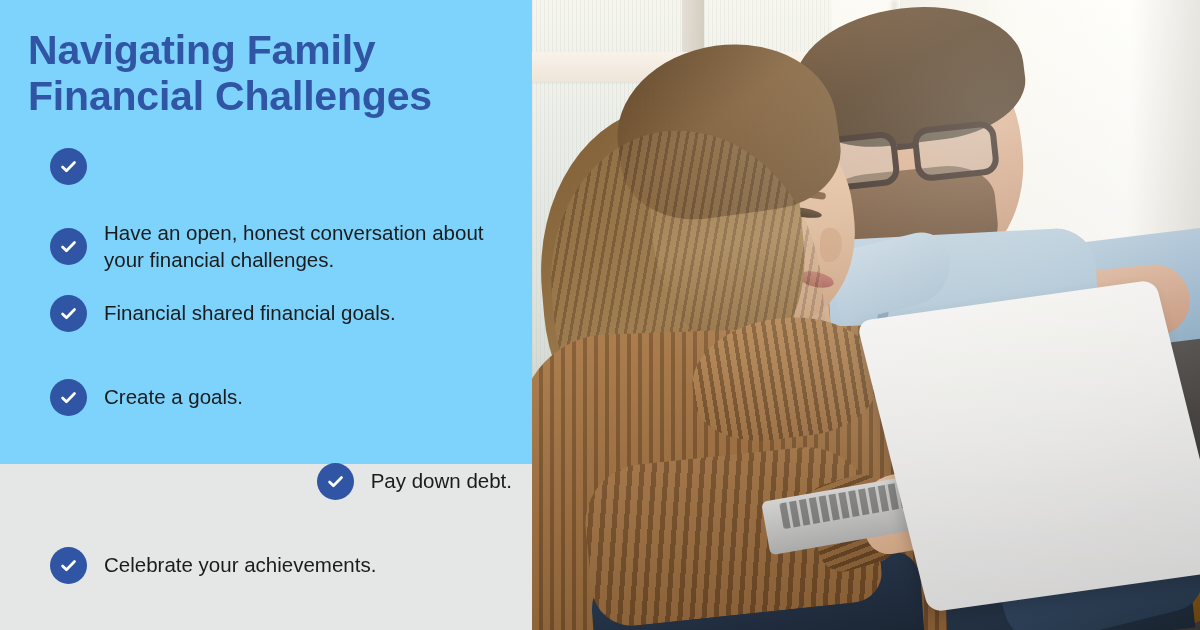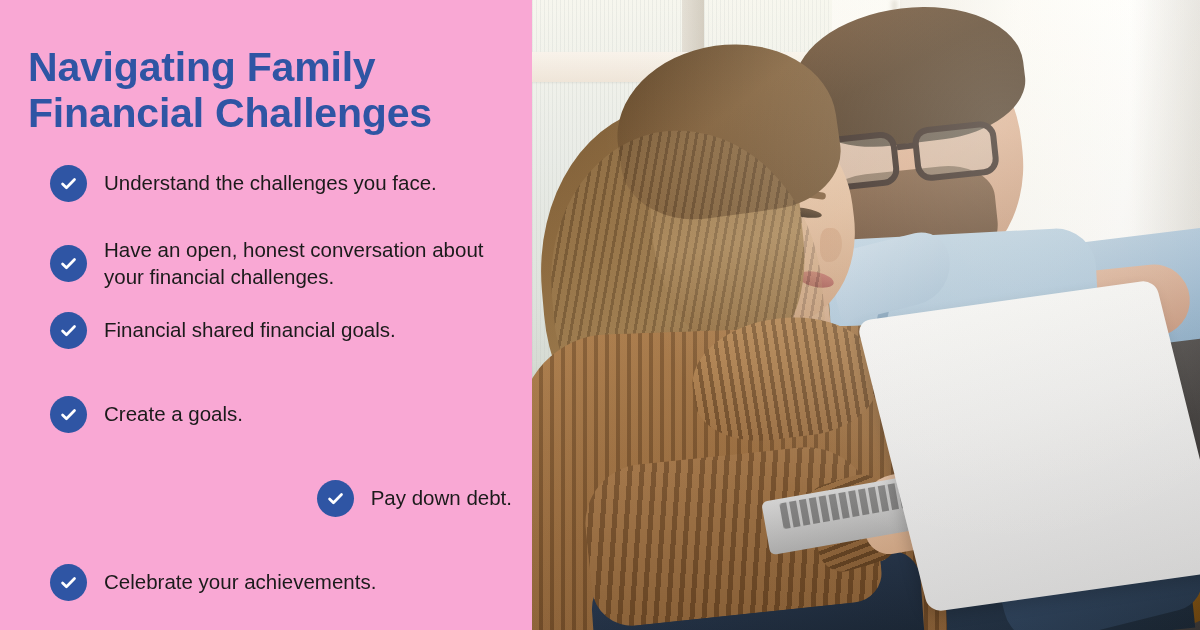--- a/index.html
+++ b/index.html
@@ -11,24 +11,24 @@
   .canvas {
     position:relative;
     width:1200px; height:630px;
     display:flex;
     background:#e5e6e6;
   }
 
   
   .left-panel {
     position:relative;
-    width:532px; height:630px;
-    background:#f9a8d4;
+    width:532px; height:464px;
+    background:#7dd3fc;
     flex:0 0 532px;
-    padding:44px 20px 0 28px;
+    padding:27px 20px 0 28px;
   }
   .title {
     color:#2f55a4;
     font-size:41px;
     font-weight:bold;
     line-height:1.13;
     letter-spacing:-0.2px;
     margin-bottom:20px;
     max-width:480px;
   }
@@ -410,21 +410,20 @@
     </h1>
 
     <ul class="bullet-list">
 
       <li class="bullet-item">
         <span class="check-badge">
           <svg width="19" height="19" viewBox="0 0 24 24" aria-hidden="true">
             <path d="M4.5 12.6 L9.4 17.4 L19.6 7.0" fill="none" stroke="#ffffff" stroke-width="3.4" stroke-linecap="round" stroke-linejoin="round"></path>
           </svg>
         </span>
-        <span class="bullet-text">Understand the challenges you face.</span>
       </li>
 
       <li class="bullet-item">
         <span class="check-badge">
           <svg width="19" height="19" viewBox="0 0 24 24" aria-hidden="true">
             <path d="M4.5 12.6 L9.4 17.4 L19.6 7.0" fill="none" stroke="#ffffff" stroke-width="3.4" stroke-linecap="round" stroke-linejoin="round"></path>
           </svg>
         </span>
         <span class="bullet-text">Have an open, honest conversation about your financial challenges.</span>
       </li>

